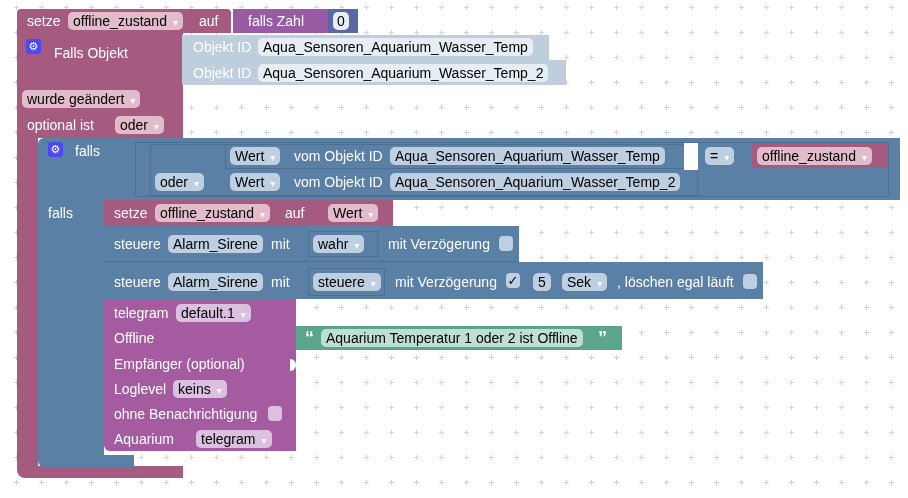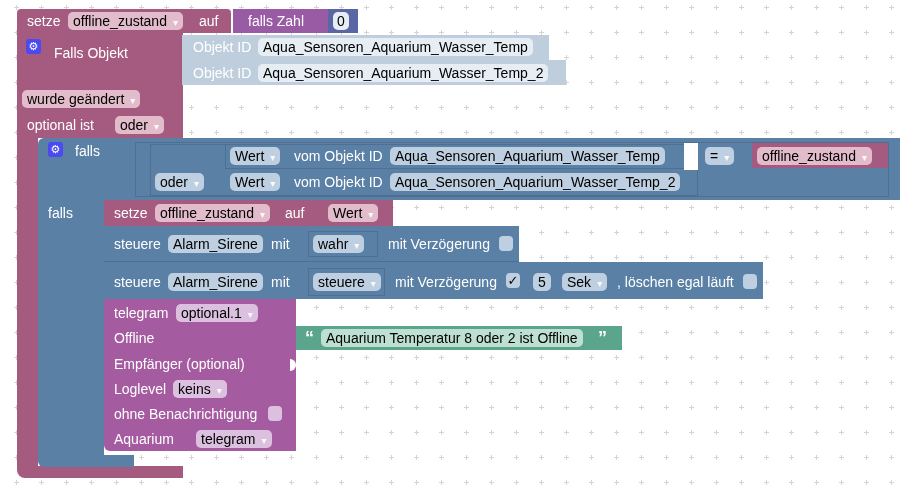--- a/index.html
+++ b/index.html
@@ -823,25 +823,25 @@
 <span class="field bluef dd" style="left:313px;top:273px;">steuere</span>
 <span class="txt w" style="left:395px;top:274px;">mit Verzögerung</span>
 <span class="cb bluef" style="left:506px;top:273px;color:#000;font-size:13px;line-height:15px;text-align:center;">✓</span>
 <span class="field bluef" style="left:533px;top:273px;">5</span>
 <span class="field bluef dd" style="left:562px;top:273px;">Sek</span>
 <span class="txt w" style="left:617px;top:274px;">, löschen egal läuft</span>
 <span class="cb bluef" style="left:743px;top:274px;"></span>
 
 <div class="blk" style="left:104px;top:299px;width:192px;height:152px;background:#a55ba0;border-radius:0 0 0 6px;"></div>
 <span class="txt w" style="left:114px;top:305px;">telegram</span>
-<span class="field purpf dd" style="left:176px;top:304px;">optional.1</span>
+<span class="field purpf dd" style="left:176px;top:304px;">default.1</span>
 <span class="txt w" style="left:114px;top:330px;">Offline</span>
 <div class="blk" style="left:296px;top:326px;width:326px;height:24px;background:#5ba58c;"></div>
 <span class="txt" style="left:305px;top:330px;color:#fff;font-weight:bold;font-size:18px;">“</span>
-<span class="field greenf" style="left:321px;top:329px;">Aquarium Temperatur 8 oder 2 ist Offline</span>
+<span class="field greenf" style="left:321px;top:329px;">Aquarium Temperatur 1 oder 2 ist Offline</span>
 <span class="txt" style="left:598px;top:330px;color:#fff;font-weight:bold;font-size:18px;">”</span>
 <span class="txt w" style="left:114px;top:356px;">Empfänger (optional)</span>
 <div class="puzz" style="left:290px;top:359px;background:#fff;"></div>
 <span class="txt w" style="left:114px;top:381px;">Loglevel</span>
 <span class="field purpf dd" style="left:173px;top:380px;">keins</span>
 <span class="txt w" style="left:114px;top:406px;">ohne Benachrichtigung</span>
 <span class="cb purpf" style="left:268px;top:406px;"></span>
 <span class="txt w" style="left:114px;top:431px;">Aquarium</span>
 <span class="field purpf dd" style="left:196px;top:430px;">telegram</span>
 

